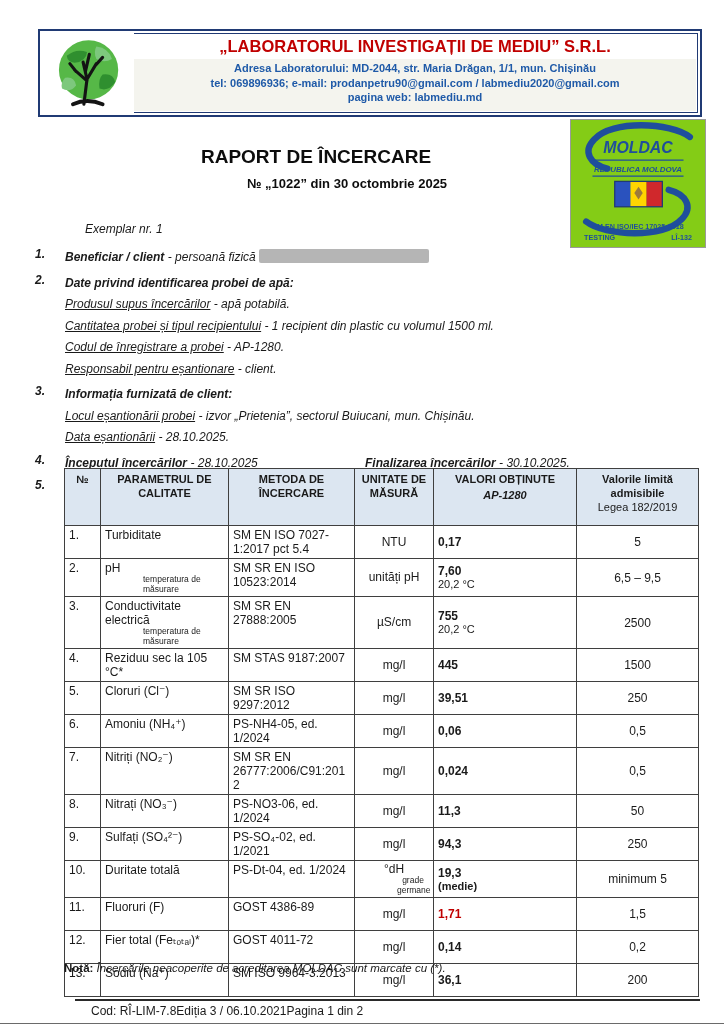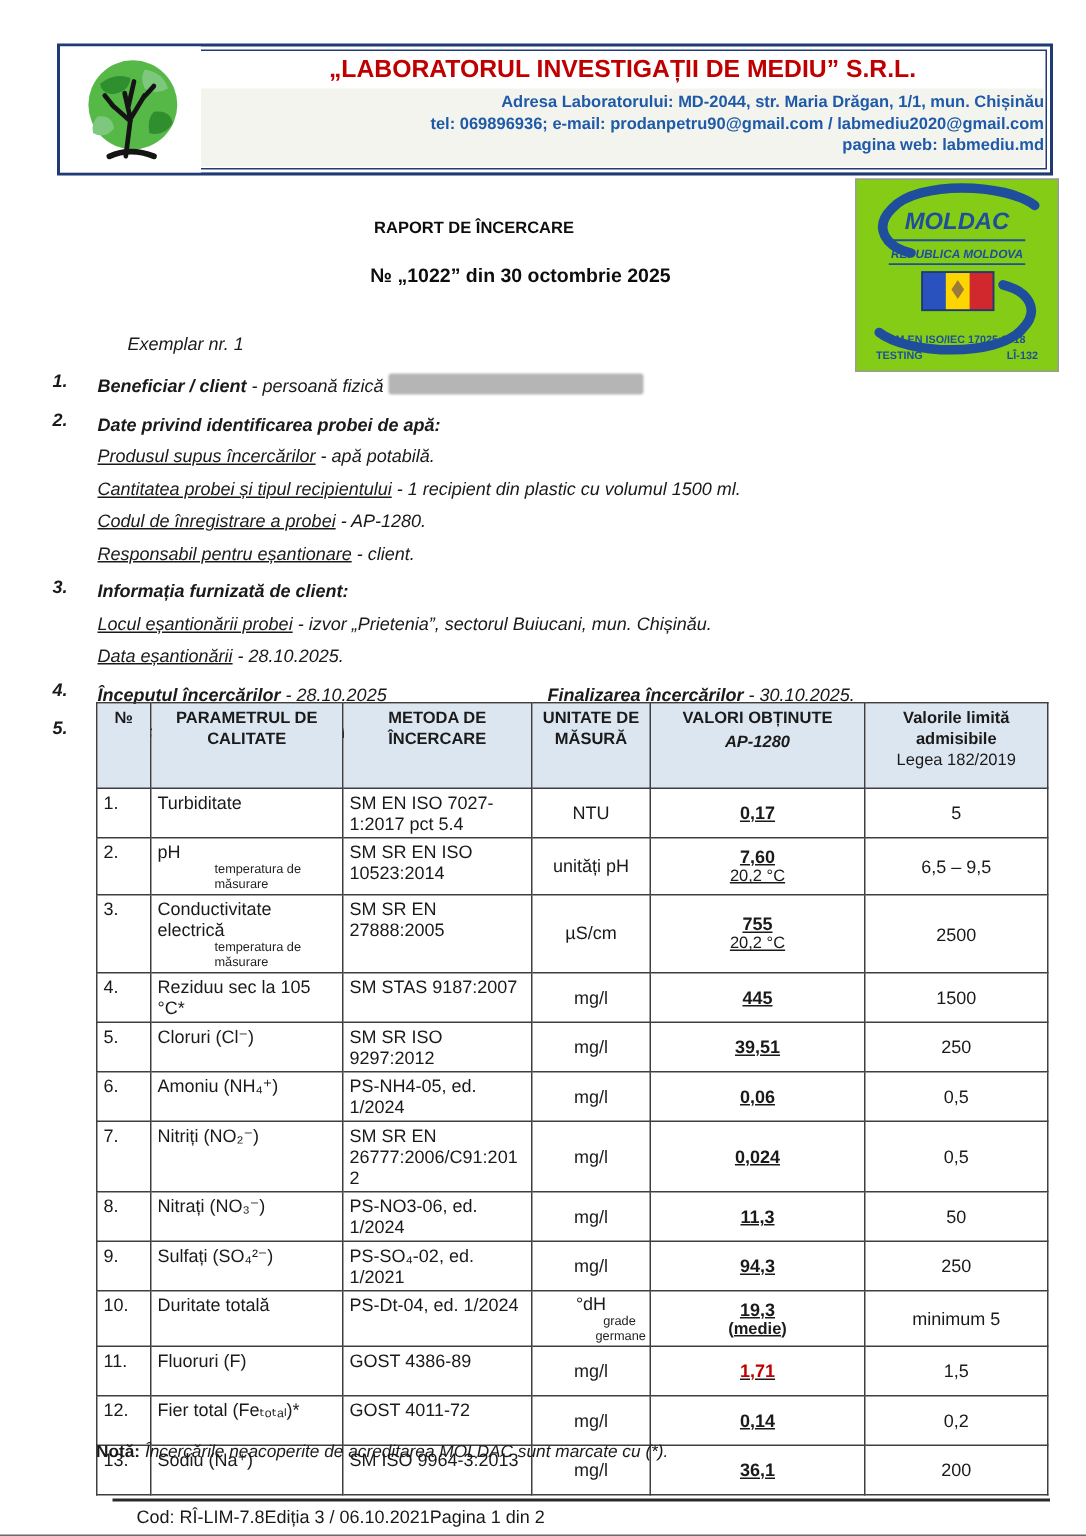--- a/index.html
+++ b/index.html
@@ -14,29 +14,29 @@
     position:absolute; left:38px; top:29px; width:660px; height:84px;
     border:2px solid #203a74;
     box-shadow: inset 0 0 0 2px #ffffff, inset 0 0 0 3px #203a74;
     display:flex; background:#fff;
   }
   .logo-cell { width:94px; display:flex; align-items:center; justify-content:center; background:#fff; }
   .header-right { flex:1; display:flex; flex-direction:column; margin:4px 4px 4px 0; }
   .company-name { color:#c00000; font-weight:bold; font-size:16.5px; text-align:center; padding:2px 0 3px; white-space:nowrap; }
   .address-band {
     background:#f4f4ee; color:#1f5aa8; font-weight:bold; font-size:11px;
-    text-align:right; line-height:14.5px; flex:1; padding-top:2px;
+    text-align:center; line-height:14.5px; flex:1; padding-top:2px;
   }
   
   .moldac-box {
     position:absolute; left:570px; top:119px; width:136px; height:129px;
     border:1px solid #9a9a9a; background:#84cc16; box-sizing:border-box;
   }
   
-  .report-title { position:absolute; top:146px; left:0; width:632px; text-align:center; font-size:11px; font-weight:bold; color:#0d0d0d; }
+  .report-title { position:absolute; top:146px; left:0; width:632px; text-align:center; font-size:19px; font-weight:bold; color:#0d0d0d; }
   .report-number { position:absolute; top:176px; left:11px; width:672px; text-align:center; font-size:13px; font-weight:bold; color:#0d0d0d; }
   
   .content { position:absolute; left:35px; top:222px; width:666px; font-size:12px;font-style:italic; }
   .copy-line { margin-left:50px; margin-bottom:11px; }
   .sec { display:flex; margin-bottom:4px; }
   .sec-no { width:30px; font-weight:bold; flex:none; }
   .sec-body { flex:1; line-height:21.5px; }
   .sec-heading { font-weight:bold; }
   .b { font-weight:bold; }
   .u { text-decoration:underline; }
@@ -48,21 +48,21 @@
   .results-table th, .results-table td { border:1px solid #3f3f3f; overflow:hidden; }
   .results-table thead th { background:#dce6f1; font-size:11px; font-weight:bold; vertical-align:top; padding:4px 2px; line-height:13.5px; height:48px; }
   .results-table thead .hdr-sub-italic { display:block; font-style:italic; font-weight:bold; margin-top:2px; }
   .results-table thead .hdr-sub-normal { display:block; font-weight:normal; margin-top:1px; }
   .results-table tbody tr { height:33px; }
   .results-table td { font-size:12px; padding:2px 4px; }
   .c-no { vertical-align:top; padding-left:6px; }
   .c-param { vertical-align:top; line-height:14px; padding-top:4px; }
   .c-method { vertical-align:top; font-size:11.5px; line-height:14px; padding-top:4px; overflow-wrap:break-word; }
   .c-unit { text-align:center; vertical-align:middle; line-height:13px; }
-  .c-value { text-align:center; vertical-align:middle; font-weight:bold; line-height:14px;text-decoration:underline; }
+  .c-value { text-align:left; vertical-align:middle; font-weight:bold; line-height:14px; }
   .c-limit { text-align:center; vertical-align:middle; }
   .cell-note-block { display:block; font-size:8.5px; font-weight:normal; line-height:9.5px; color:#222;padding-left:38px; }
   .value-note { display:block; font-weight:normal; font-size:11px; line-height:13px; }
   .value-note.nb { font-weight:bold; }
   .val.alert { color:#c00000; }
   
   .note-line { position:absolute; left:64px; top:962px; font-size:11.5px; }
   .note-line .note-text { font-style:italic; }
   .footer-rule { position:absolute; left:75px; top:999px; width:625px; border-top:2px solid #2a2a2a; }
   .footer-row { position:absolute; left:91px; top:1004px; width:625px; display:flex; font-size:12px; }

